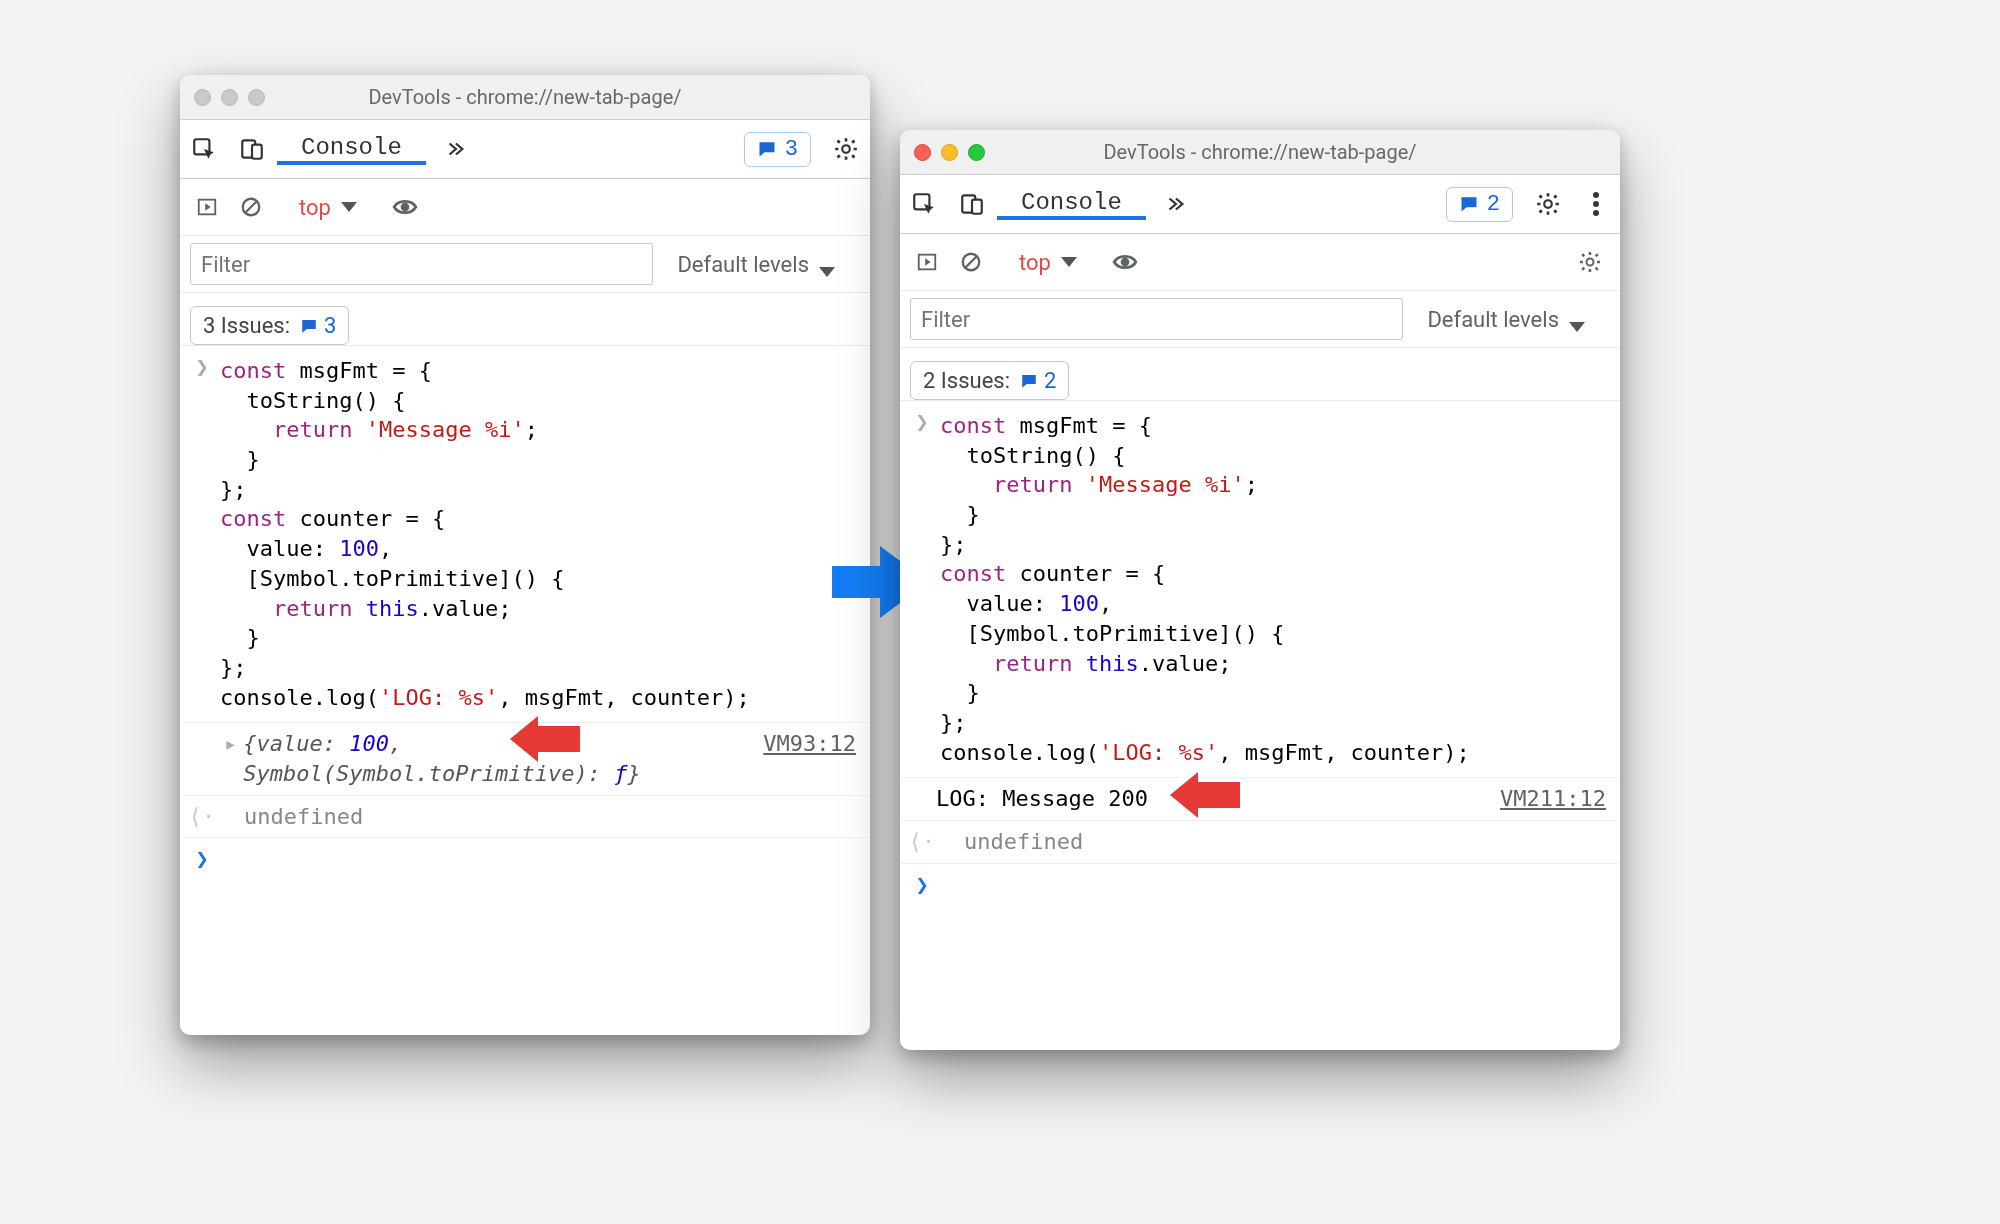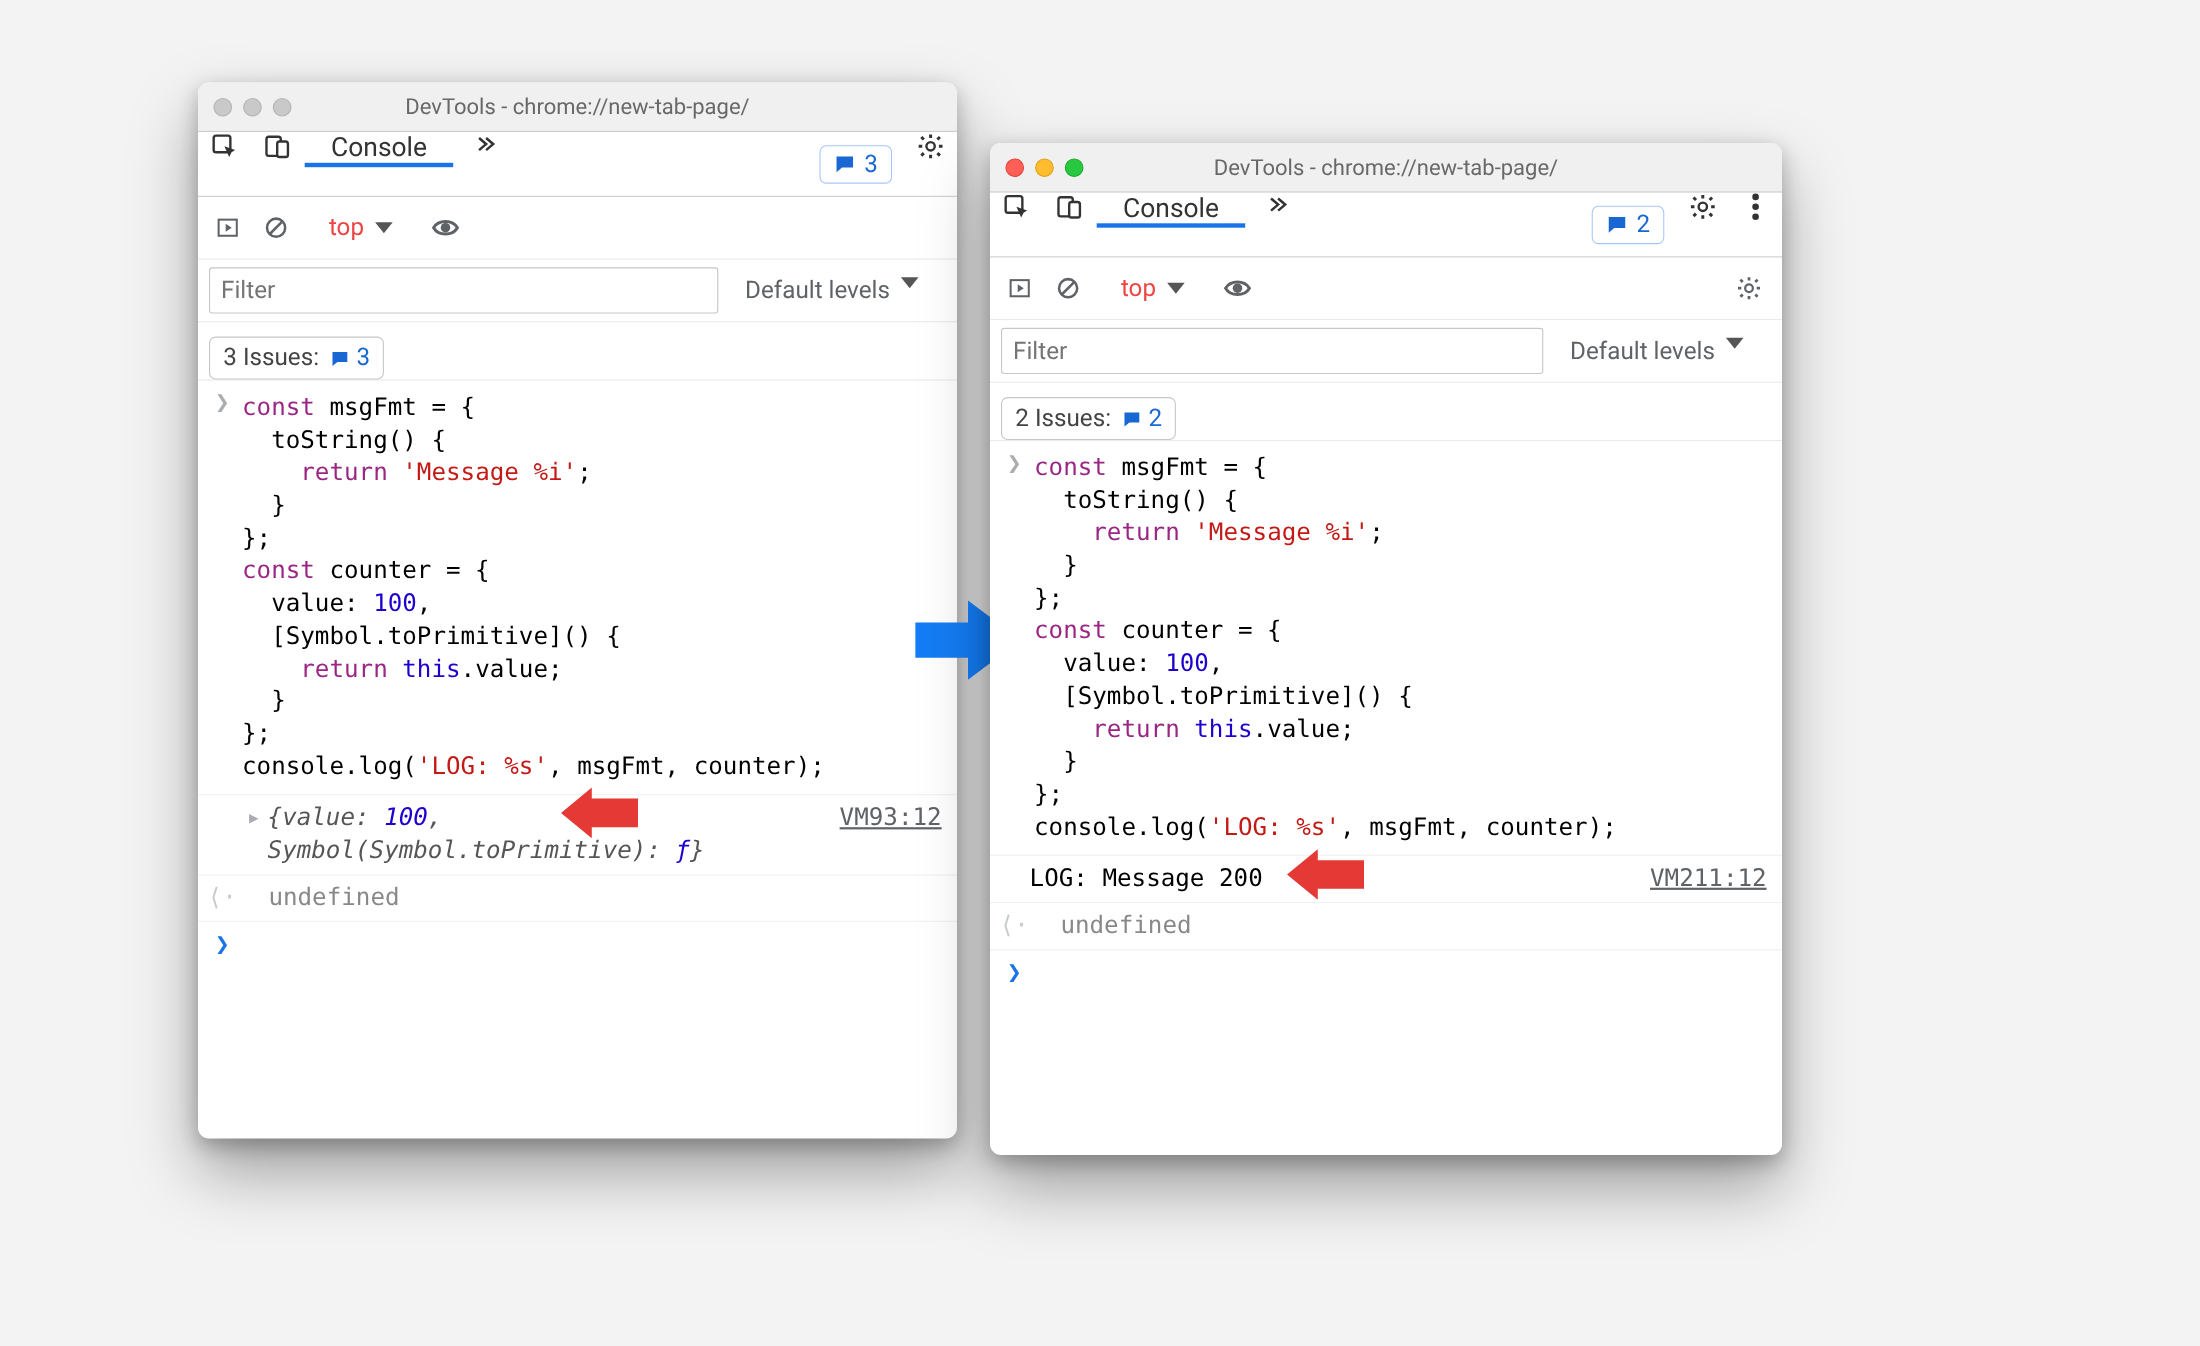--- a/index.html
+++ b/index.html
@@ -44,21 +44,21 @@
   .traffic{display:flex;gap:10px;}
   .dot{width:15px;height:15px;border-radius:50%;}
   .dot.gray{background:#c9c9c9;border:1px solid #b5b5b5;}
   .dot.red{background:#ff5f57;border:1px solid #e0443e;}
   .dot.yellow{background:#febc2e;border:1px solid #dda116;}
   .dot.green{background:#28c840;border:1px solid #1aaa29;}
   .title{position:absolute;left:0;right:0;text-align:center;font-size:20px;color:#686868;}
 
   
   .tabbar{
-    height:58px;display:flex;align-items:flex-start;border-bottom:1px solid var(--border);
+    height:58px;display:flex;align-items:center;border-bottom:1px solid var(--border);font-family:Liberation Mono, monospace;
   }
   .icon-btn{
     display:flex;align-items:center;justify-content:center;
     width:48px;color:#333;
   }
   .sep{width:1px;background:var(--border);margin:10px 0;}
   .tab{
     display:flex;align-items:center;padding:0 24px;font-size:24px;color:#333;
     border-bottom:4px solid transparent;
   }
@@ -81,21 +81,21 @@
 
   .filterbar{
     display:flex;align-items:center;height:56px;border-bottom:1px solid #e8eaed;
     padding:0 10px;gap:14px;font-size:22px;color:#5f6367;
   }
   .filter-input{
     border:1px solid #c7c7c7;border-radius:3px;height:40px;min-width:0;
     padding:0 10px;font-size:22px;color:#0f766e;background:#fff;flex:1;
     font-family:var(--sans);
   }
-  .levels{white-space:nowrap;display:flex;align-items:flex-start;gap:10px;padding:0 10px;}
+  .levels{white-space:nowrap;display:flex;align-items:flex-end;gap:10px;padding:0 10px;}
   .gear-right{margin-left:auto;}
 
   .issuesbar{
     display:flex;align-items:flex-end;height:52px;border-bottom:1px solid #e8eaed;
     padding:0 10px;
   }
   .chip{
     border:1px solid #c7c7c7;border-radius:6px;padding:6px 12px;
     display:flex;align-items:center;gap:10px;font-size:22px;color:#444;background:#fff;
   }

